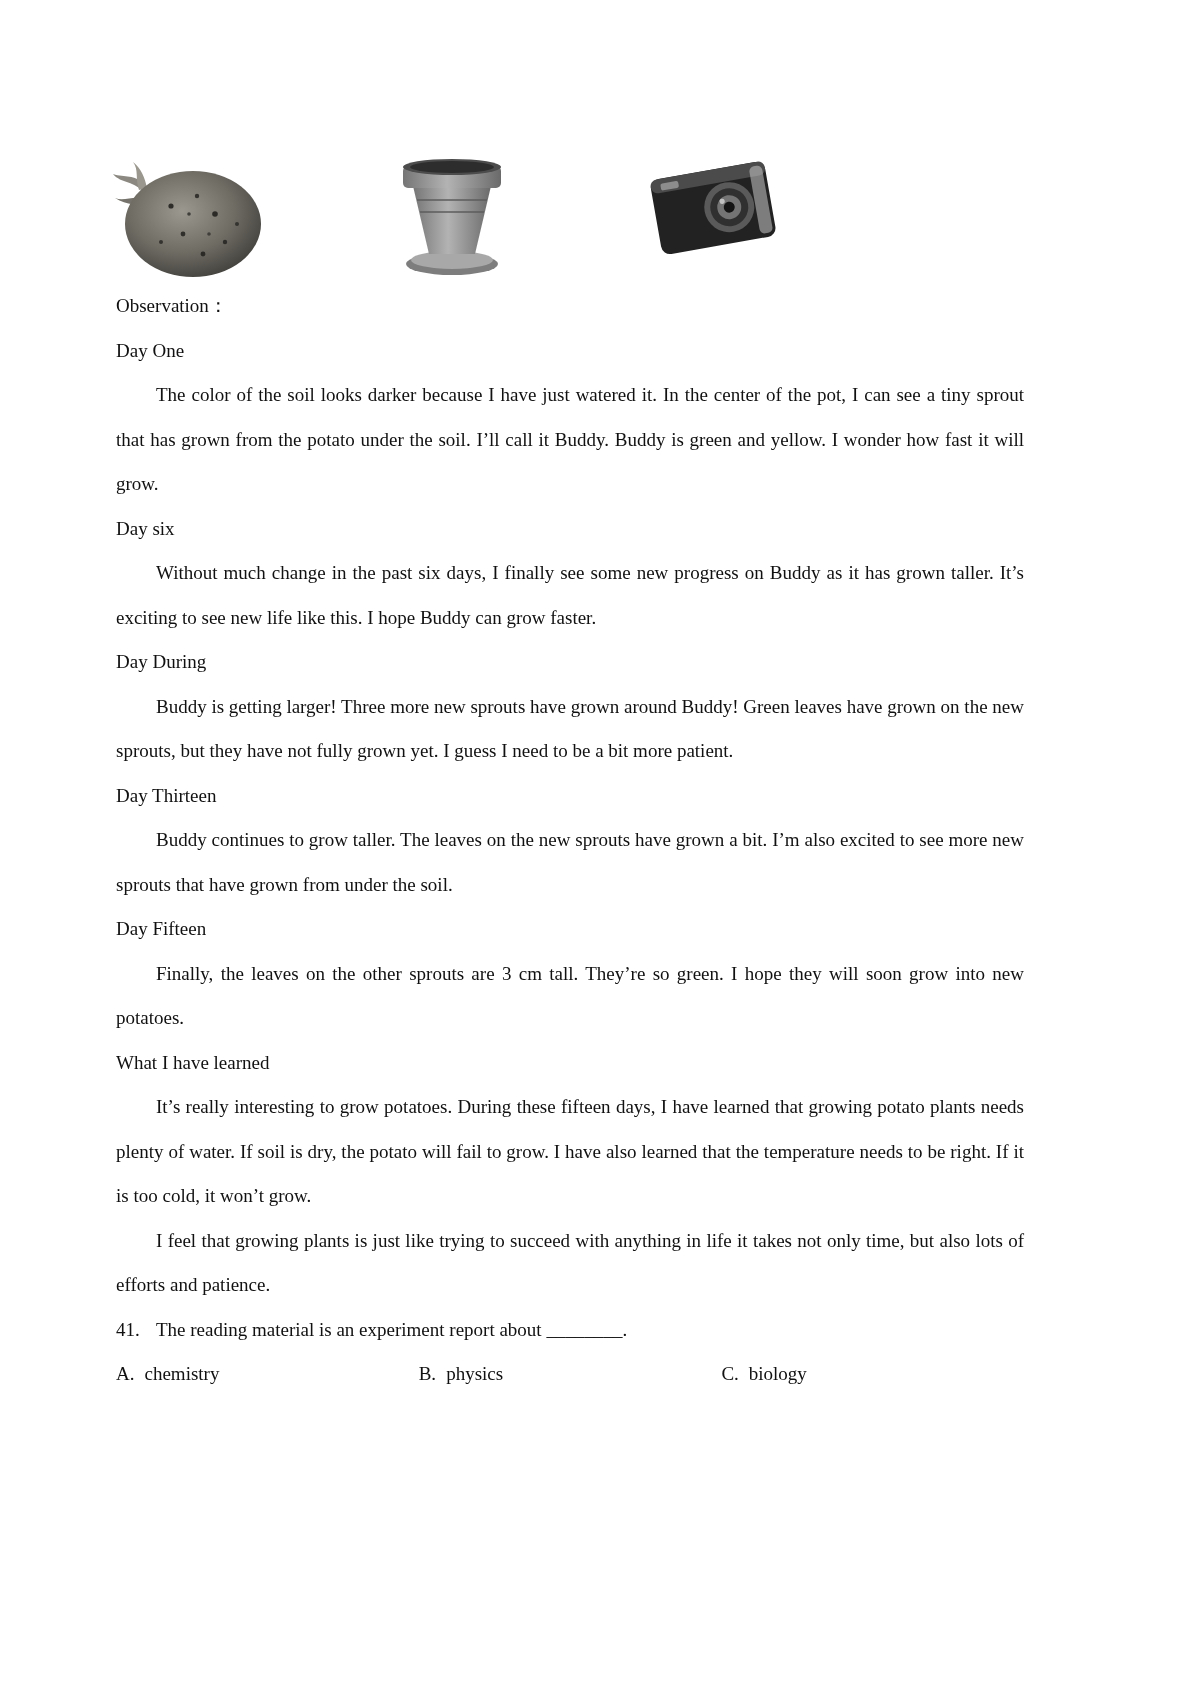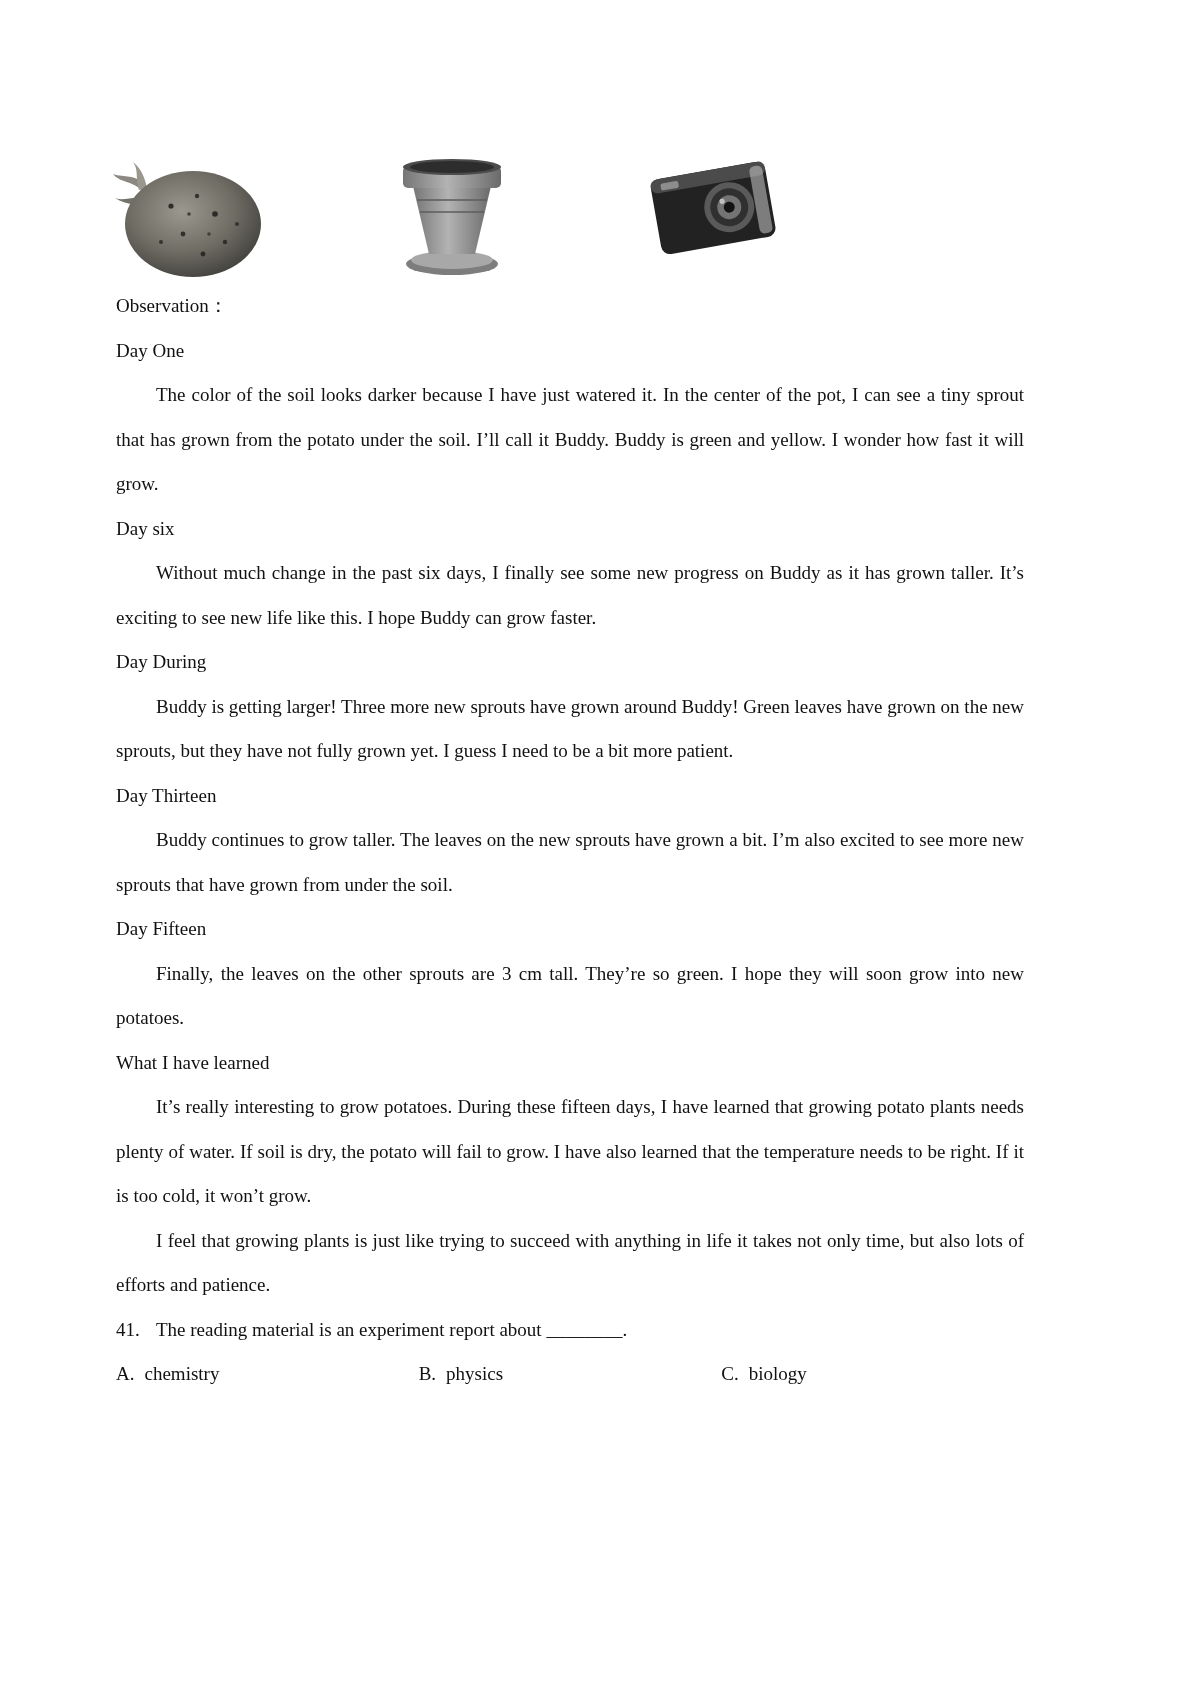--- a/index.html
+++ b/index.html
@@ -36,21 +36,21 @@
     line-height: 44.5px;
     margin-left: 16px;
   }
   .heading { text-align: left; }
   .para {
     text-align: justify;
     text-indent: 40px;
   }
   .question { text-align: left; }
   .q-num { display: inline-block; min-width: 40px; }
-  .options { display: flex; width: 100%; }
+  .options { display: flex; width: 100%; justify-content: space-between; }
   .option { width: 33.33%; }
   .opt-label { display: inline-block; margin-right: 10px; }
 </style>
 </head>
 <body>
 
 <div class="page">
 
   <div class="images-row">
 

